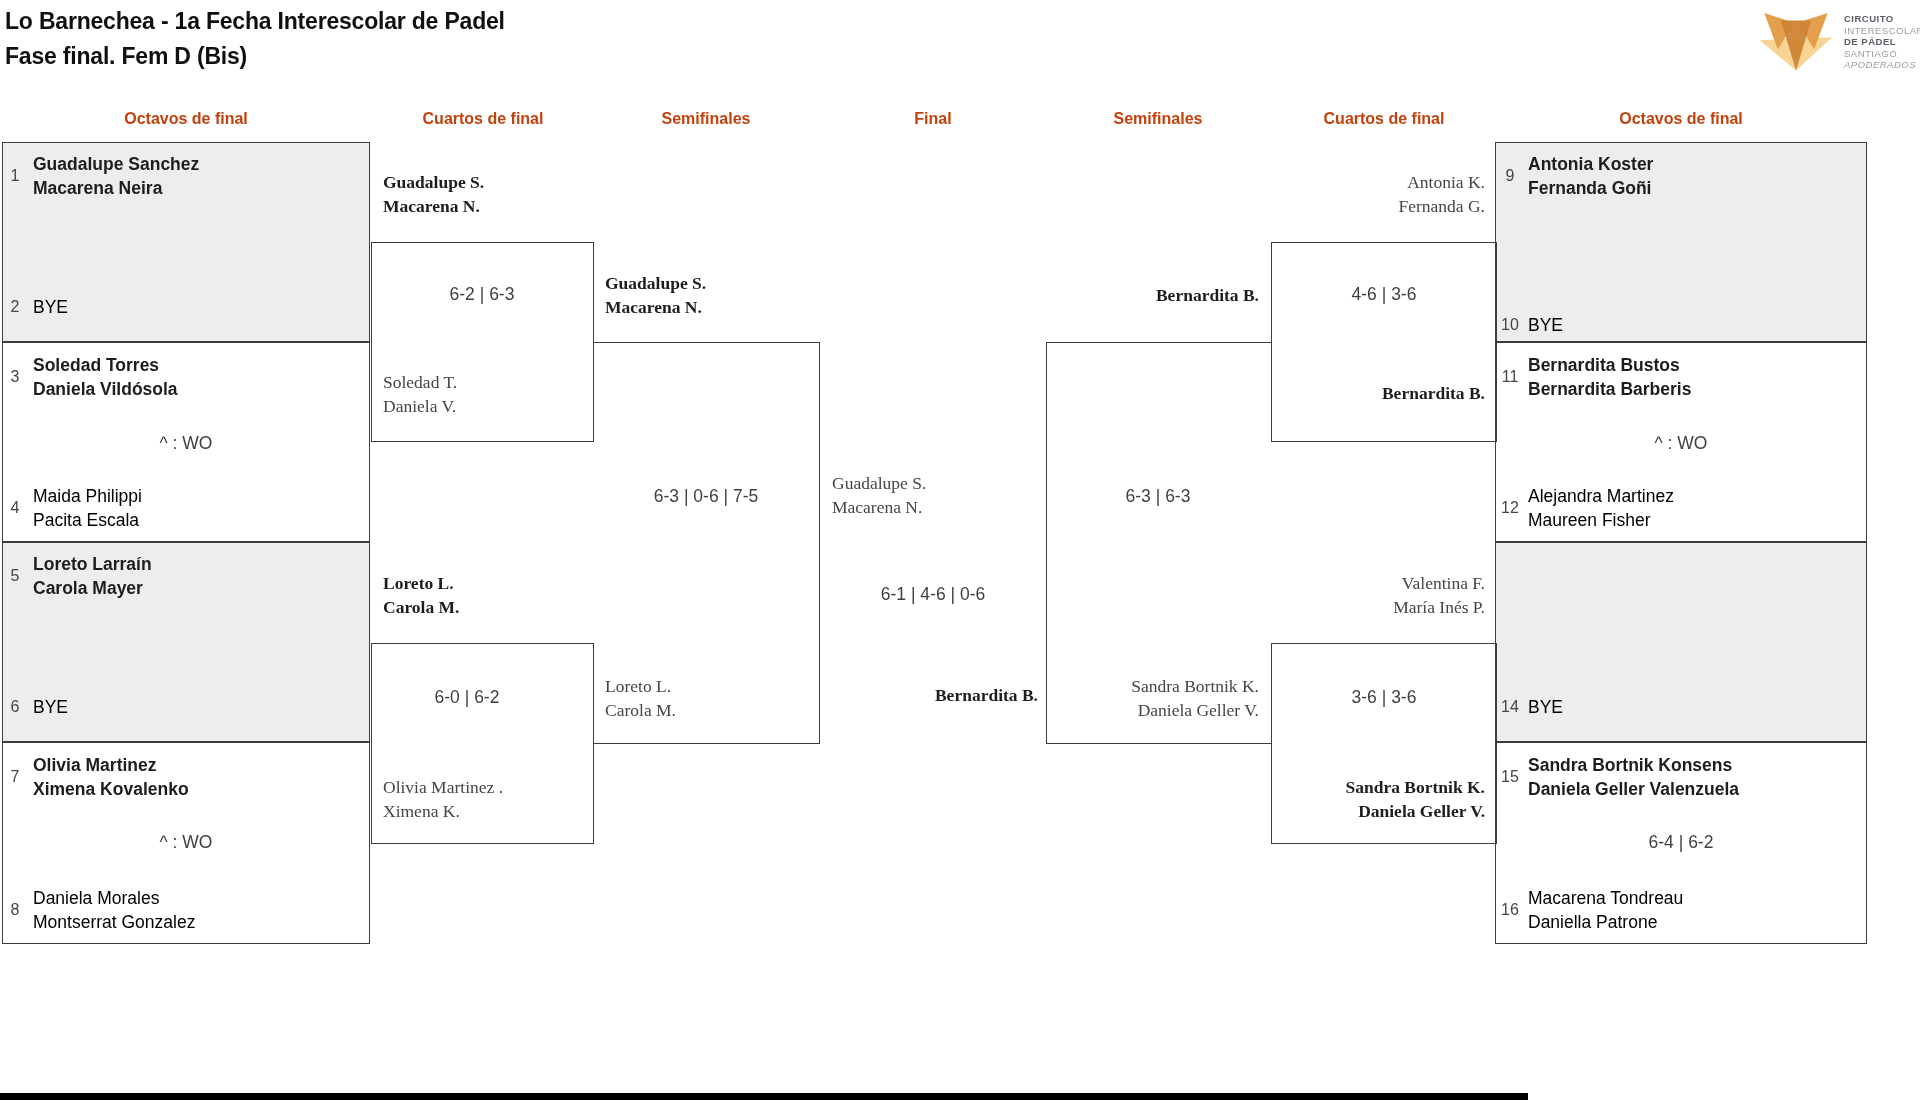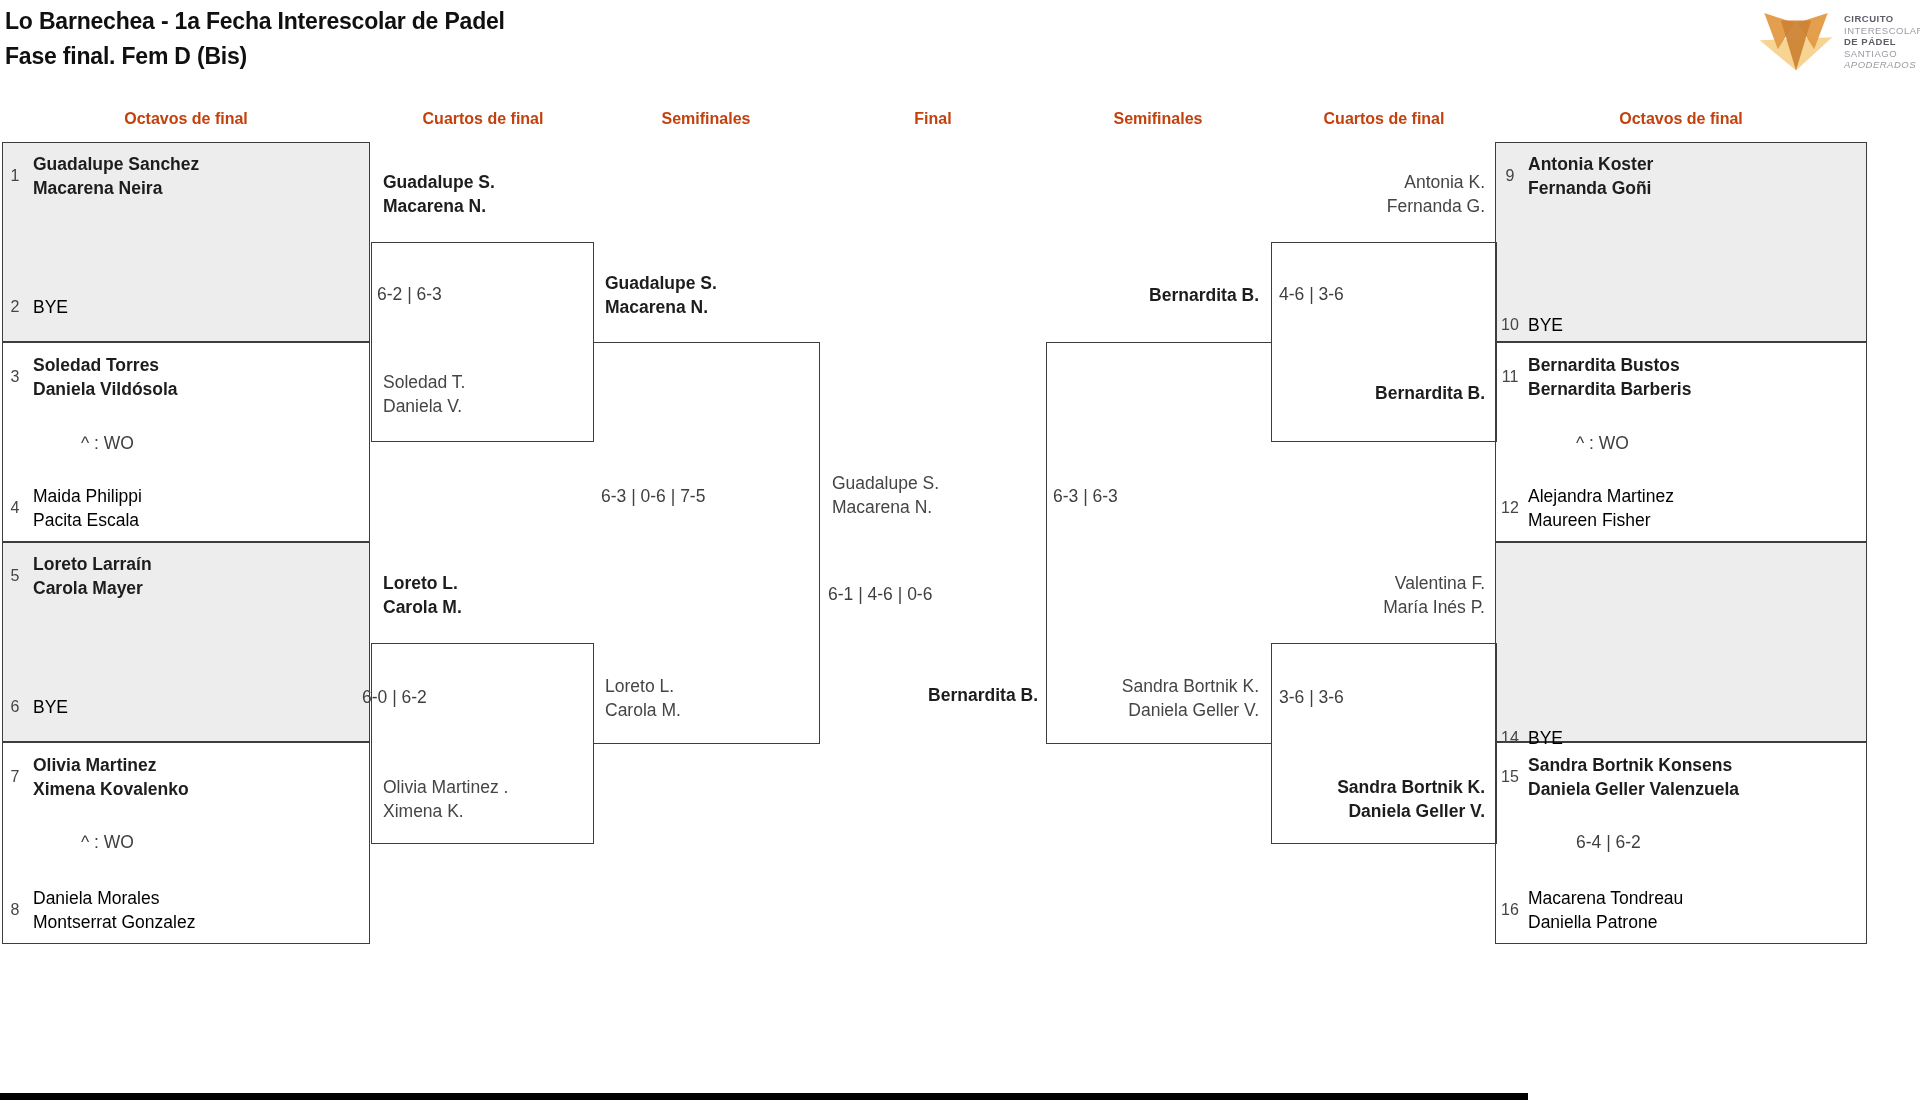--- a/index.html
+++ b/index.html
@@ -15,25 +15,25 @@
   .box{position:absolute;border:1px solid #3d3d3d;box-sizing:border-box;background:transparent;}
   .box.gray{background:#ededed;}
   .box.sfL{border-left:none;}
   .box.sfR{border-right:none;}
 
   .entry{position:absolute;display:flex;align-items:center;}
   .seed{width:22px;text-align:center;font-size:16px;color:#454545;flex:0 0 22px;}
   .nm{margin-left:7px;font-size:17.5px;line-height:24px;color:#000000;}
   .nm.b{font-weight:700;color:#1d1d1d;}
 
-  .txt{position:absolute;font-size:17.5px;line-height:24px;color:#454545;}
+  .txt{position:absolute;font-size:17.5px;line-height:24px;color:#454545;font-family:Liberation Serif, serif;}
   .txt.b{font-weight:700;color:#1d1d1d;}
   .txt.r{text-align:right;}
 
-  .score{position:absolute;width:210px;font-size:17.5px;color:#3f3f3f;}
+  .score{position:absolute;width:210px;text-align:center;font-size:17.5px;color:#3f3f3f;}
 
   .logo{position:absolute;left:1756px;top:10px;display:flex;}
   .logo-text{margin-left:8px;padding-top:3px;font-size:9.5px;line-height:11.5px;
              letter-spacing:0.5px;color:#9a9aa4;}
   .logo-text .dark{color:#5c5c67;font-weight:700;}
   .logo-text .it{font-style:italic;}
 
   .bottom-strip{position:absolute;left:0;top:1093px;width:1528px;height:7px;background:#000;}
 </style>
 </head>
@@ -163,21 +163,21 @@
         <div>Bernardita Barberis</div>
     </div>
   </div>
   <div class="entry" style="left:1499px;top:484px">
     <span class="seed">12</span>
     <div class="nm">
       <div>Alejandra Martinez</div>
         <div>Maureen Fisher</div>
     </div>
   </div>
-  <div class="entry" style="left:1499px;top:726px">
+  <div class="entry" style="left:1499px;top:695px">
     <span class="seed">14</span>
     <div class="nm">
         <div>BYE</div>
       </div>
   </div>
   <div class="entry" style="left:1499px;top:753px">
     <span class="seed">15</span>
     <div class="nm b">
       <div>Sandra Bortnik Konsens</div>
         <div>Daniela Geller Valenzuela</div>

